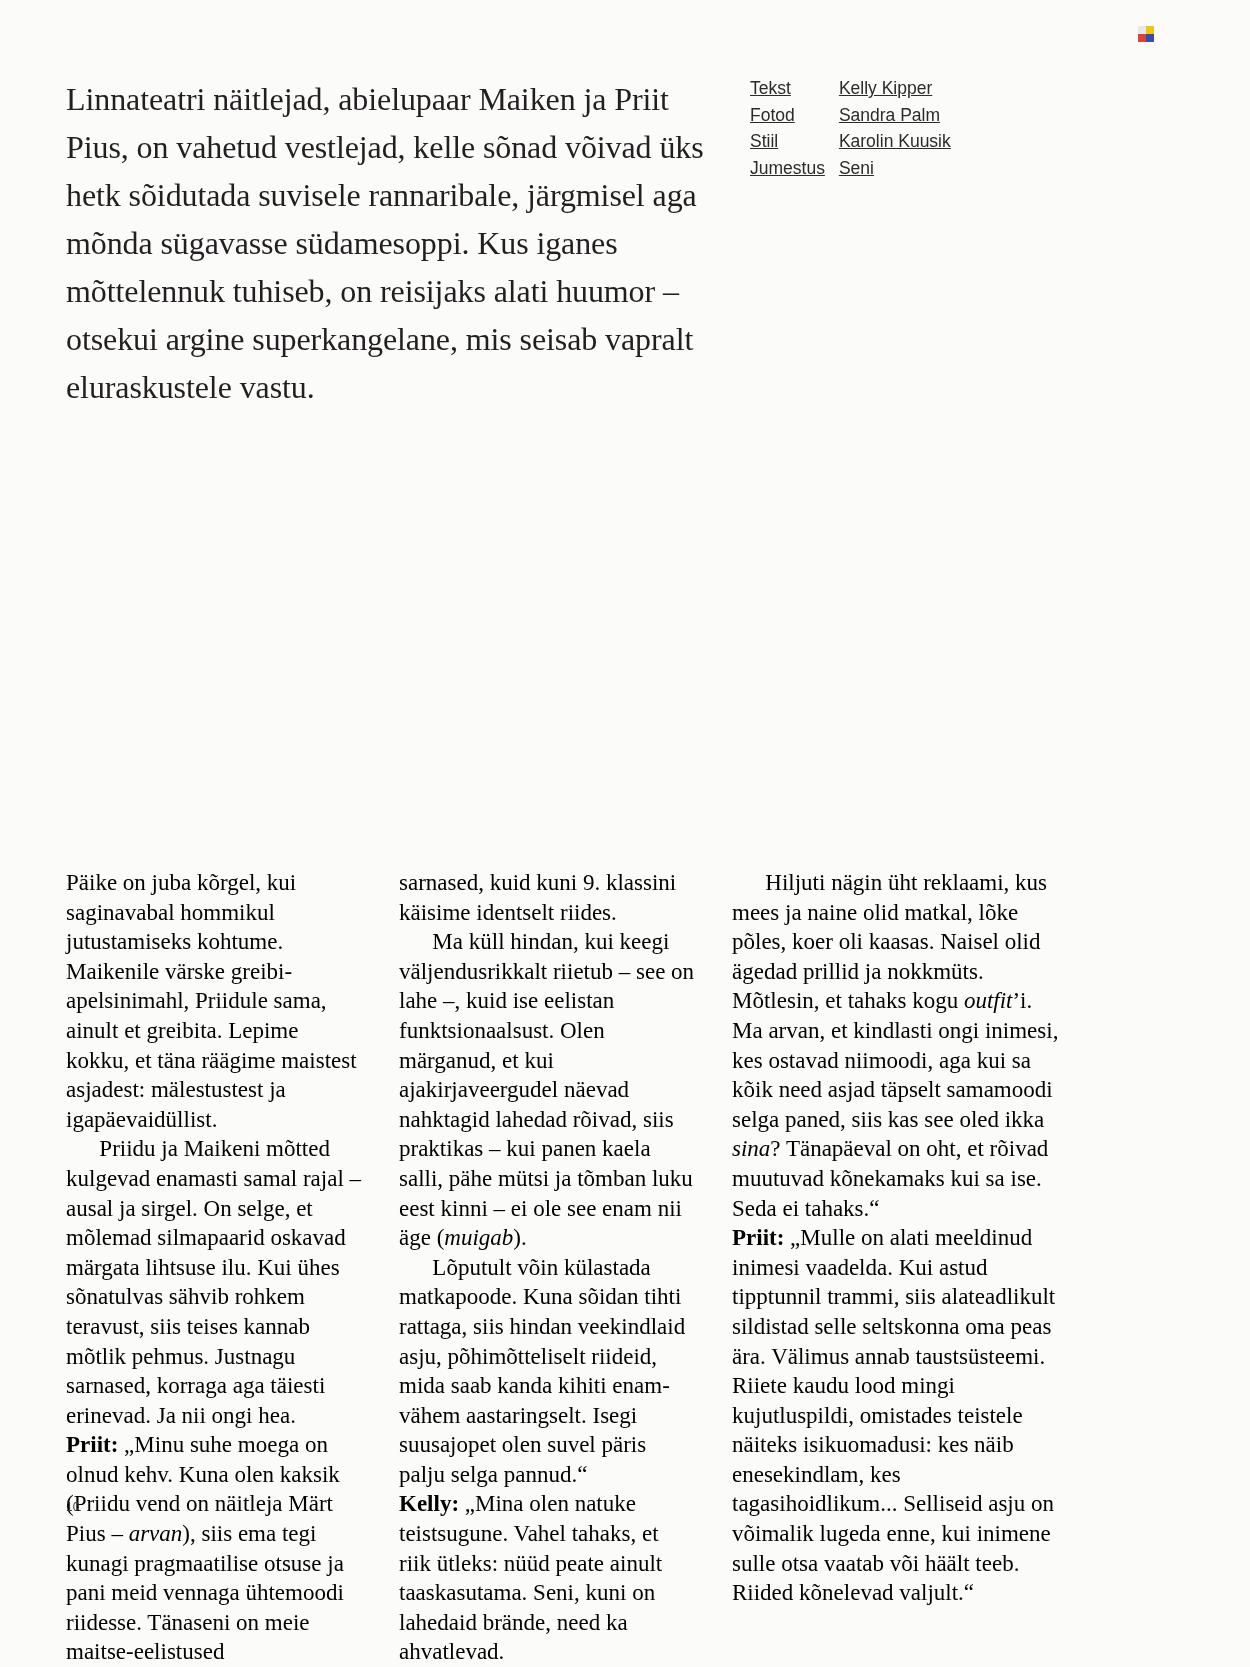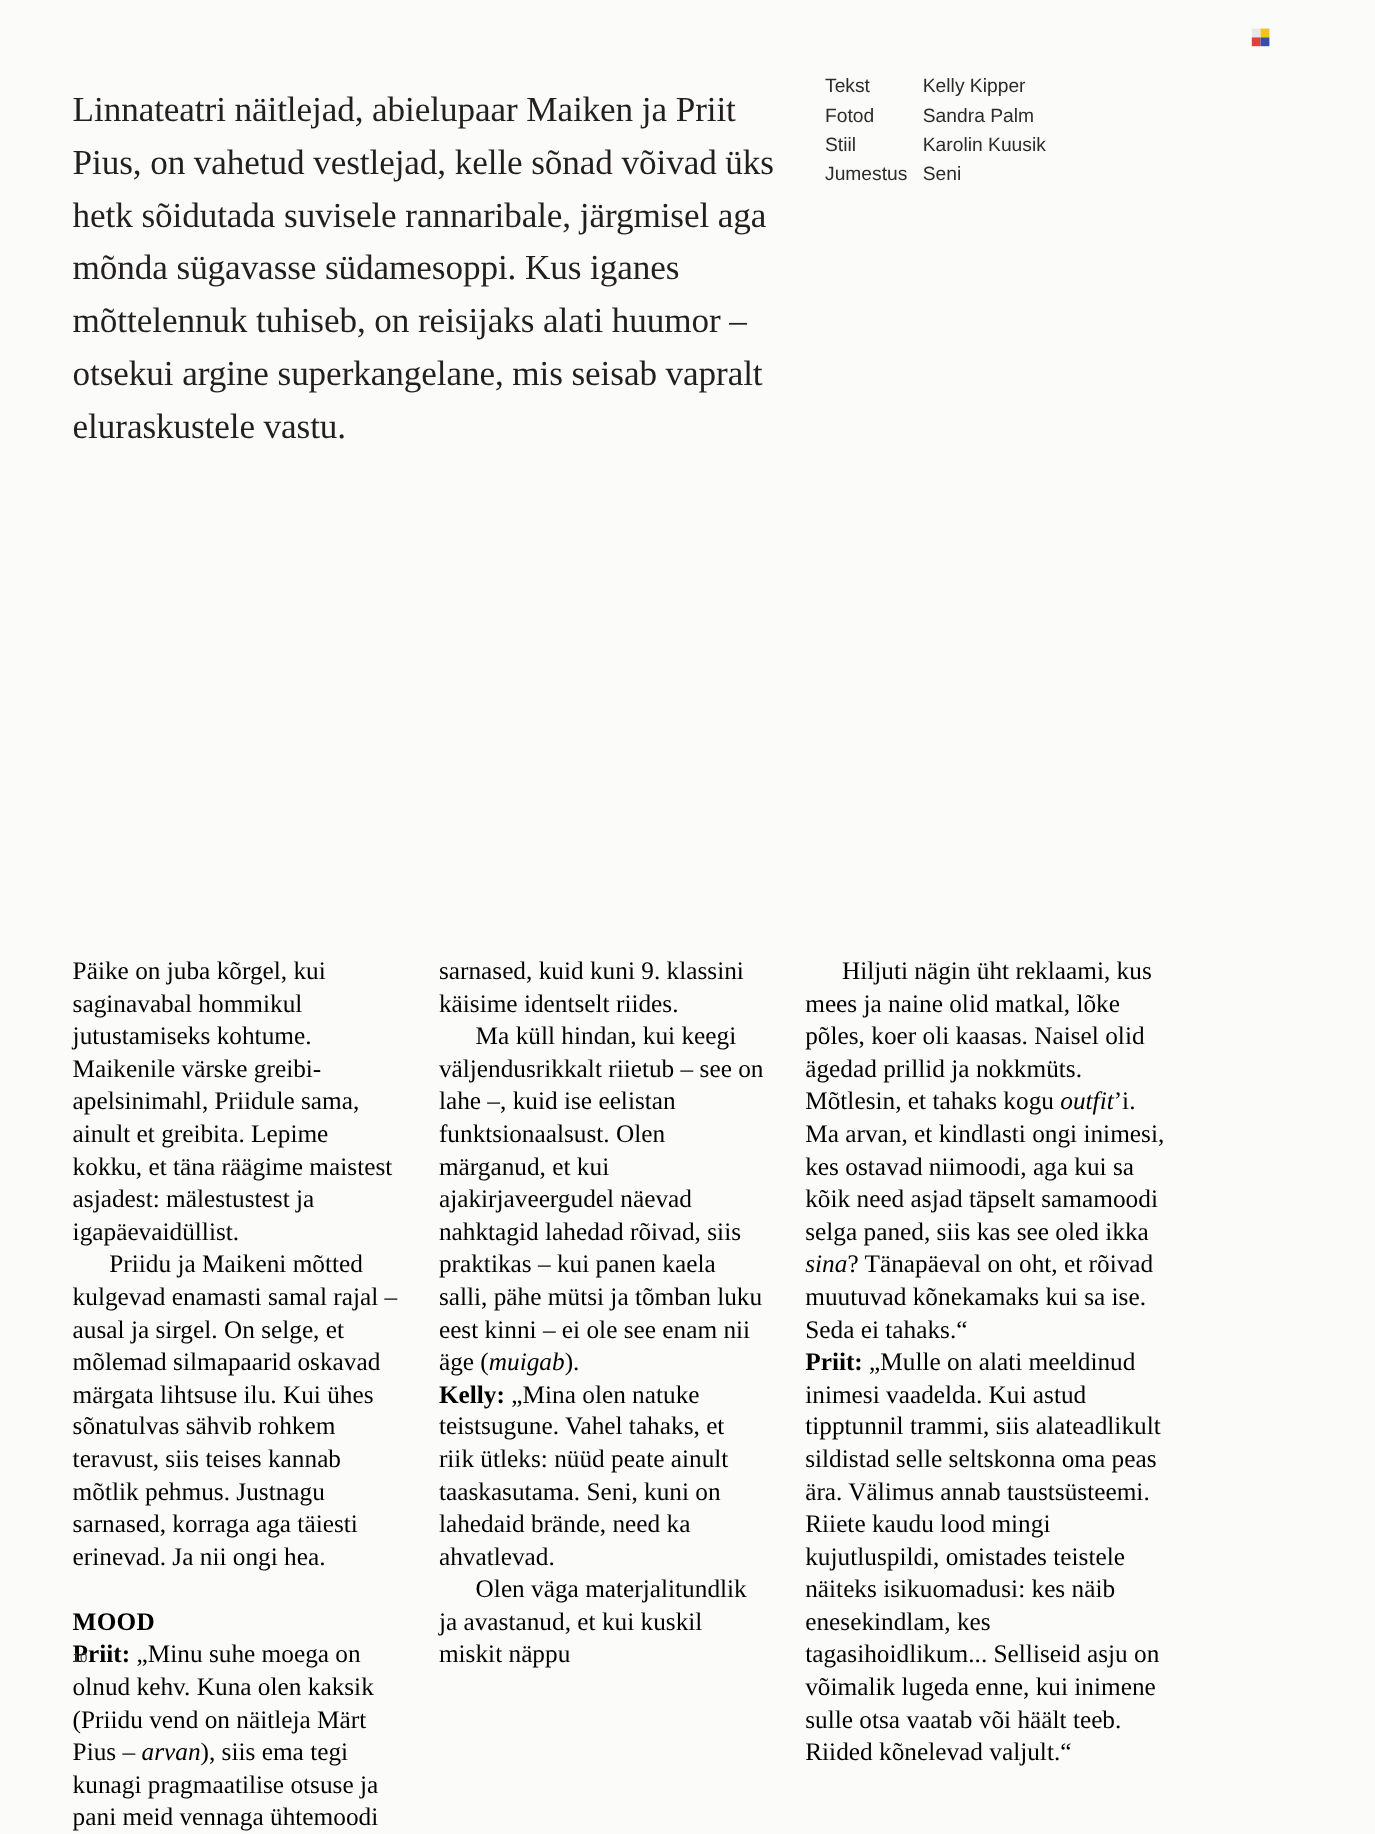--- a/index.html
+++ b/index.html
@@ -44,25 +44,26 @@
     line-height: 48px;
     letter-spacing: -0.1px;
     color: #231f20;
     font-weight: 400;
   }
 
   
   .credits {
     position: absolute;
     left: 750px;
-    top: 65px;
+    top: 75px;
     font-family: "Liberation Sans", sans-serif;
     font-size: 17.5px;
     line-height: 26.5px;
     color: #2b2b2b;
+    text-decoration: underline;
   }
   .credits table { border-collapse: collapse; }
   .credits td { padding: 0; vertical-align: top; white-space: nowrap; }
   .credits td.role { padding-right: 14px; }
 
   
   .body-columns {
     position: absolute;
     left: 66px;
     top: 868px;
@@ -132,27 +133,27 @@
         </tr>
       </tbody>
     </table>
   </div>
 
   <div class="body-columns">
 
     <div class="col">
       <p>Päike on juba kõrgel, kui saginavabal hommikul jutustamiseks kohtume. Maikenile värske greibi-apelsinimahl, Priidule sama, ainult et greibita. Lepime kokku, et täna räägime maistest asjadest: mälestustest ja igapäevaidüllist.</p>
       <p class="indent">Priidu ja Maikeni mõtted kulgevad enamasti samal rajal – ausal ja sirgel. On selge, et mõlemad silmapaarid oskavad märgata lihtsuse ilu. Kui ühes sõnatulvas sähvib rohkem teravust, siis teises kannab mõtlik pehmus. Justnagu sarnased, korraga aga täiesti erinevad. Ja nii ongi hea.</p>
-      <p class="sec-head spaced-before">MOOD</p>
       <p><span class="speaker">Priit:</span> <span>„Minu suhe moega on olnud kehv. Kuna olen kaksik (Priidu vend on näitleja Märt Pius – </span><em>arvan</em><span>), siis ema tegi kunagi pragmaatilise otsuse ja pani meid vennaga ühtemoodi riidesse. Tänaseni on meie maitse-eelistused</span></p>
     </div>
 
     <div class="col">
       <p>sarnased, kuid kuni 9. klassini käisime identselt riides.</p>
       <p class="indent"><span>Ma küll hindan, kui keegi väljendusrikkalt riietub – see on lahe –, kuid ise eelistan funktsionaalsust. Olen märganud, et kui ajakirjaveergudel näevad nahktagid lahedad rõivad, siis praktikas – kui panen kaela salli, pähe mütsi ja tõmban luku eest kinni – ei ole see enam nii äge (</span><em>muigab</em><span>).</span></p>
+      <p class="indent">Lõputult võin külastada matkapoode. Kuna sõidan tihti rattaga, siis hindan veekindlaid asju, põhimõtteliselt riideid, mida saab kanda kihiti enam-vähem aastaringselt. Isegi suusajopet olen suvel päris palju selga pannud.“</p>
       <p><span class="speaker">Kelly:</span> <span>„Mina olen natuke teistsugune. Vahel tahaks, et riik ütleks: nüüd peate ainult taaskasutama. Seni, kuni on lahedaid brände, need ka ahvatlevad.</span></p>
       <p class="indent">Olen väga materjalitundlik ja avastanud, et kui kuskil miskit näppu</p>
     </div>
 
     <div class="col">
       <p class="indent"><span>Hiljuti nägin üht reklaami, kus mees ja naine olid matkal, lõke põles, koer oli kaasas. Naisel olid ägedad prillid ja nokkmüts. Mõtlesin, et tahaks kogu </span><em>outfit</em><span>’i. Ma arvan, et kindlasti ongi inimesi, kes ostavad niimoodi, aga kui sa kõik need asjad täpselt samamoodi selga paned, siis kas see oled ikka </span><em>sina</em><span>? Tänapäeval on oht, et rõivad muutuvad kõnekamaks kui sa ise. Seda ei tahaks.“</span></p>
       <p><span class="speaker">Priit:</span> <span>„Mulle on alati meeldinud inimesi vaadelda. Kui astud tipptunnil trammi, siis alateadlikult sildistad selle seltskonna oma peas ära. Välimus annab taustsüsteemi. Riiete kaudu lood mingi kujutluspildi, omistades teistele näiteks isikuomadusi: kes näib enesekindlam, kes tagasihoidlikum... Selliseid asju on võimalik lugeda enne, kui inimene sulle otsa vaatab või häält teeb. Riided kõnelevad valjult.“</span></p>
     </div>
 
   </div>

